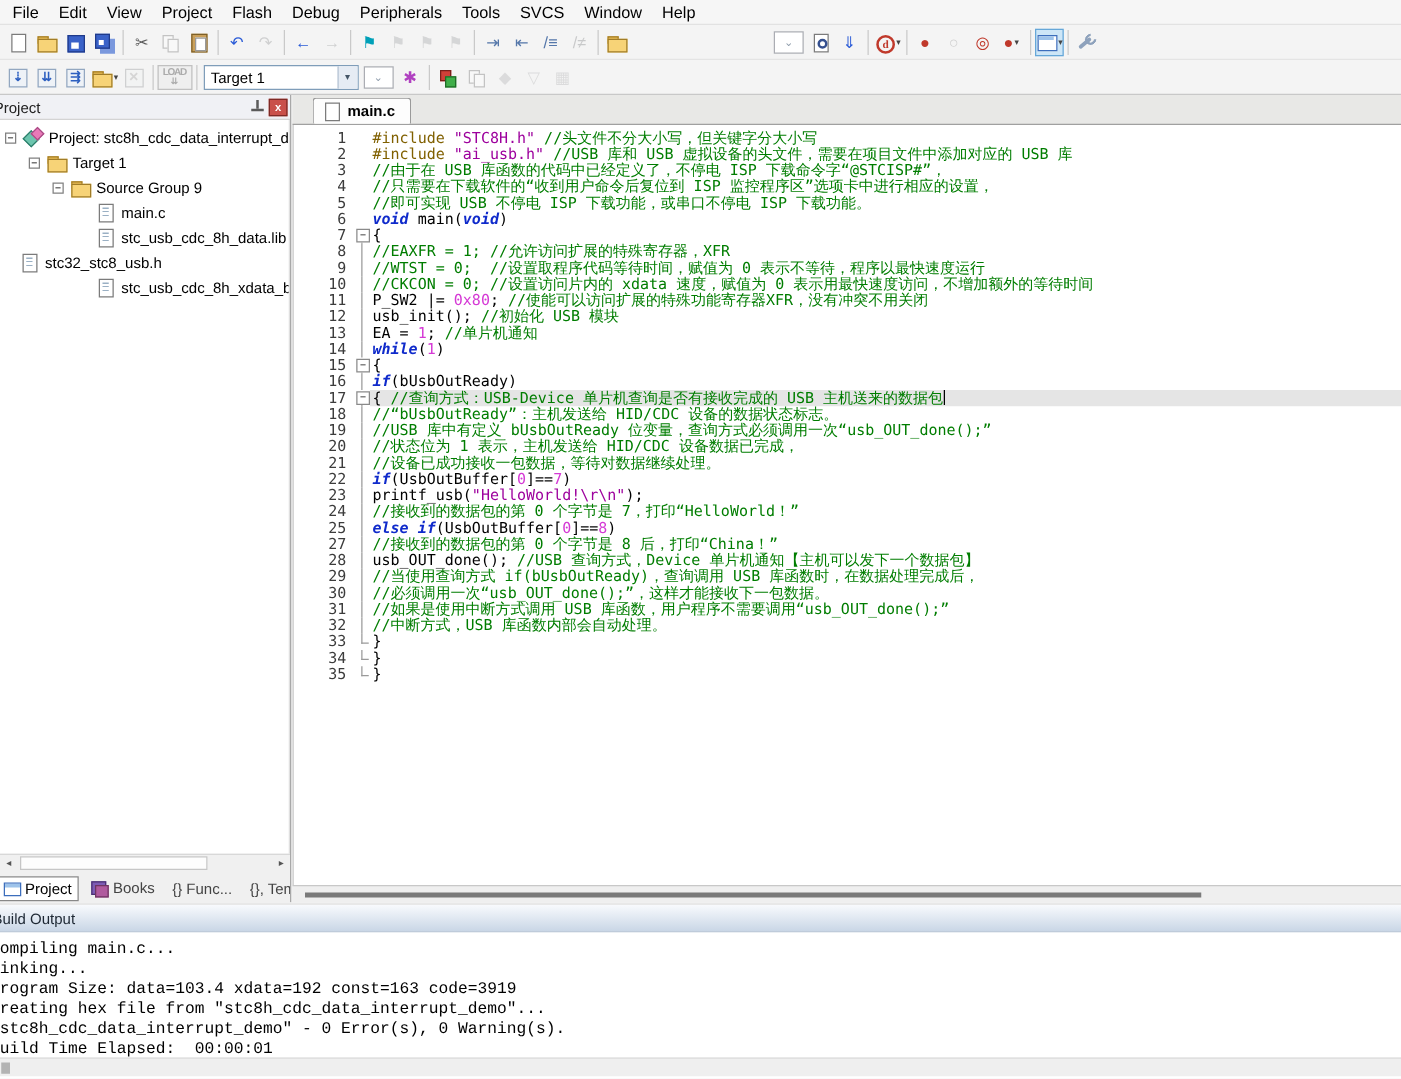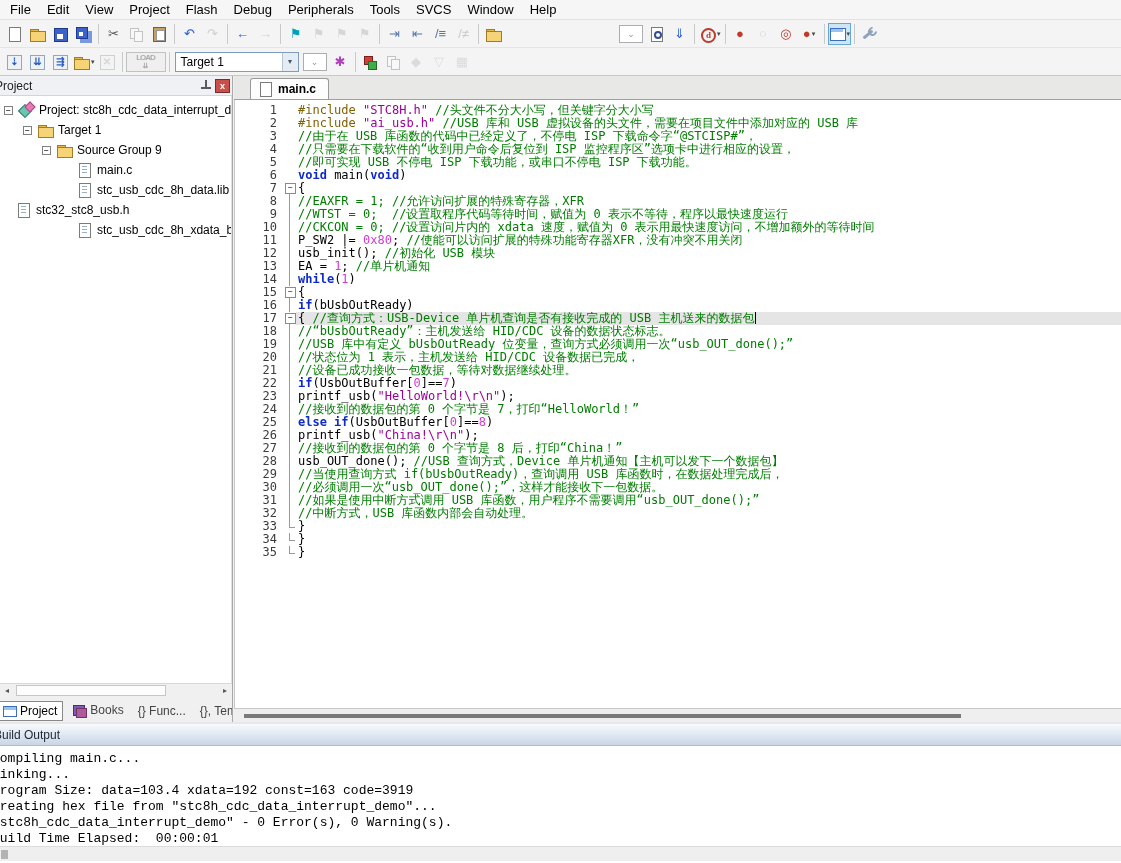--- a/index.html
+++ b/index.html
@@ -18,21 +18,21 @@
   .tbtn.dis { opacity:.45; filter:grayscale(.9); }
   .tbtn.hl  { background:#cde6f7; border:1px solid #66a7d8; }
   .sep { width:1px; height:20px; background:#c9c9c9; margin:0 3px; flex:none; }
   .gap { flex:none; }
   .dd { font-size:7px; color:#444; margin-left:1px; }
   .glyph { font-size:13px; line-height:1; }
   .mcombo { width:24px; height:18px; background:#fff; border:1px solid #abadb3; display:flex; align-items:center; justify-content:center; color:#8a98a8; font-size:9px; margin:0 2px; }
   .tcombo { width:124px; height:20px; background:#fff; border:1px solid #7f9db9; display:flex; align-items:center; margin:0 2px; }
   .tcombo .val { flex:1; padding-left:5px; font-size:12px; color:#000; white-space:nowrap; overflow:hidden; }
   .tcombo .arr { width:16px; height:100%; background:#e6ecf4; border-left:1px solid #b6c4d4; display:flex; align-items:center; justify-content:center; font-size:8px; color:#456; }
-  .loadbtn { width:40px; height:20px; border:1px solid #b5b5b5; background:#eee; color:#9a9a9a; font:bold 7px/1 "Liberation Sans",sans-serif; display:flex; flex-direction:column; align-items:center; justify-content:center; opacity:.8; }
+  .loadbtn { width:28px; height:20px; border:1px solid #b5b5b5; background:#eee; color:#9a9a9a; font:bold 7px/1 "Liberation Sans",sans-serif; display:flex; flex-direction:column; align-items:center; justify-content:center; opacity:.8; }
   .loadbtn .la { font-size:8px; letter-spacing:-1px; }
 
   
   .ic { width:17px; height:16px; position:relative; display:inline-block; flex:none; }
   .ic-page::before, .ic-file::before, .ic-find::before { content:""; position:absolute; left:3px; top:1px; width:10px; height:13px; background:#fff; border:1px solid #7b7b7b; }
   .ic-file::after { content:""; position:absolute; left:6px; top:4px; width:5px; height:7px; background:repeating-linear-gradient(#9ab0c4 0 1px, transparent 1px 3px); }
   .ic-find::after { content:""; position:absolute; left:6px; top:5px; width:4px; height:4px; border:2px solid #35508f; border-radius:50%; }
   .ic-folder::before { content:""; position:absolute; left:1px; top:3px; width:7px; height:4px; background:#e9b84c; border:1px solid #a07c28; }
   .ic-folder::after { content:""; position:absolute; left:1px; top:5px; width:14px; height:9px; background:#f7d377; border:1px solid #a07c28; }
   .ic-floppy::before { content:""; position:absolute; left:2px; top:2px; width:12px; height:12px; background:#3a62c8; border:1px solid #1f3a8a; }
@@ -90,21 +90,21 @@
   .code-area { flex:1; background:#fff; overflow:hidden; border-left:1px solid #c8c8c8; padding-top:4px; }
   .crow { display:flex; height:13px; font:12px/13px "DejaVu Sans Mono",monospace; white-space:pre; }
   .crow .lnum { width:48px; text-align:right; padding-right:6px; color:#3c3c3c; flex:none; }
   .crow .fold { width:13px; position:relative; flex:none; }
   .crow .ctext { flex:1; padding-left:2px; }
   .crow.hl .ctext { background:#e5e5e5; }
   .f-line::before { content:""; position:absolute; left:6px; top:0; bottom:0; width:1px; background:#9a9a9a; }
   .f-start::before { content:"−"; position:absolute; left:2px; top:1px; width:9px; height:9px; border:1px solid #8a8a8a; background:#fff; font:8px/8px "DejaVu Sans Mono",monospace; text-align:center; color:#222; }
   .f-start::after { content:""; position:absolute; left:6px; top:12px; bottom:0; width:1px; background:#9a9a9a; }
   .f-end::before { content:""; position:absolute; left:6px; top:0; height:7px; width:5px; border-left:1px solid #9a9a9a; border-bottom:1px solid #9a9a9a; }
-  .kw  { color:#0f2acb; font-weight:bold; }
+  .kw  { color:#0f2acb; font-weight:bold;font-style:italic; }
   .com { color:#007d00; }
   .str { color:#9d009d; }
   .num { color:#d539d5; }
   .dir { color:#806000; }
   .pl  { color:#000; }
   .caret { display:inline-block; width:1px; height:12px; background:#000; vertical-align:-2px; }
   .edit-hscroll { height:14px; background:#efefef; border-top:1px solid #c8c8c8; position:relative; }
   .edit-hscroll .thumb { position:absolute; left:10px; right:160px; top:5px; height:4px; background:#7a7a7a; }
 
   
@@ -393,21 +393,20 @@
         <div class="crow"><span class="lnum">16</span><span class="fold f-line"></span><span class="ctext"><span class="kw">if</span><span class="pl">(bUsbOutReady)</span></span></div>
         <div class="crow hl"><span class="lnum">17</span><span class="fold f-start"></span><span class="ctext"><span class="pl">{ </span><span class="com">//查询方式：USB-Device 单片机查询是否有接收完成的 USB 主机送来的数据包</span><span class="caret"></span></span></div>
         <div class="crow"><span class="lnum">18</span><span class="fold f-line"></span><span class="ctext"><span class="com">//“bUsbOutReady”：主机发送给 HID/CDC 设备的数据状态标志。</span></span></div>
         <div class="crow"><span class="lnum">19</span><span class="fold f-line"></span><span class="ctext"><span class="com">//USB 库中有定义 bUsbOutReady 位变量，查询方式必须调用一次“usb_OUT_done();”</span></span></div>
         <div class="crow"><span class="lnum">20</span><span class="fold f-line"></span><span class="ctext"><span class="com">//状态位为 1 表示，主机发送给 HID/CDC 设备数据已完成，</span></span></div>
         <div class="crow"><span class="lnum">21</span><span class="fold f-line"></span><span class="ctext"><span class="com">//设备已成功接收一包数据，等待对数据继续处理。</span></span></div>
         <div class="crow"><span class="lnum">22</span><span class="fold f-line"></span><span class="ctext"><span class="kw">if</span><span class="pl">(UsbOutBuffer[</span><span class="num">0</span><span class="pl">]==</span><span class="num">7</span><span class="pl">)</span></span></div>
         <div class="crow"><span class="lnum">23</span><span class="fold f-line"></span><span class="ctext"><span class="pl">printf_usb(</span><span class="str">"HelloWorld!\r\n"</span><span class="pl">);</span></span></div>
         <div class="crow"><span class="lnum">24</span><span class="fold f-line"></span><span class="ctext"><span class="com">//接收到的数据包的第 0 个字节是 7，打印“HelloWorld！”</span></span></div>
         <div class="crow"><span class="lnum">25</span><span class="fold f-line"></span><span class="ctext"><span class="kw">else if</span><span class="pl">(UsbOutBuffer[</span><span class="num">0</span><span class="pl">]==</span><span class="num">8</span><span class="pl">)</span></span></div>
-        <div class="crow"><span class="lnum">26</span><span class="fold f-line"></span><span class="ctext"><span class="pl">printf_usb(</span><span class="str">"China!\r\n"</span><span class="pl">);</span></span></div>
         <div class="crow"><span class="lnum">27</span><span class="fold f-line"></span><span class="ctext"><span class="com">//接收到的数据包的第 0 个字节是 8 后，打印“China！”</span></span></div>
         <div class="crow"><span class="lnum">28</span><span class="fold f-line"></span><span class="ctext"><span class="pl">usb_OUT_done(); </span><span class="com">//USB 查询方式，Device 单片机通知【主机可以发下一个数据包】</span></span></div>
         <div class="crow"><span class="lnum">29</span><span class="fold f-line"></span><span class="ctext"><span class="com">//当使用查询方式 if(bUsbOutReady)，查询调用 USB 库函数时，在数据处理完成后，</span></span></div>
         <div class="crow"><span class="lnum">30</span><span class="fold f-line"></span><span class="ctext"><span class="com">//必须调用一次“usb_OUT_done();”，这样才能接收下一包数据。</span></span></div>
         <div class="crow"><span class="lnum">31</span><span class="fold f-line"></span><span class="ctext"><span class="com">//如果是使用中断方式调用 USB 库函数，用户程序不需要调用“usb_OUT_done();”</span></span></div>
         <div class="crow"><span class="lnum">32</span><span class="fold f-line"></span><span class="ctext"><span class="com">//中断方式，USB 库函数内部会自动处理。</span></span></div>
         <div class="crow"><span class="lnum">33</span><span class="fold f-end"></span><span class="ctext"><span class="pl">}</span></span></div>
         <div class="crow"><span class="lnum">34</span><span class="fold f-end"></span><span class="ctext"><span class="pl">}</span></span></div>
         <div class="crow"><span class="lnum">35</span><span class="fold f-end"></span><span class="ctext"><span class="pl">}</span></span></div>
       </div>

